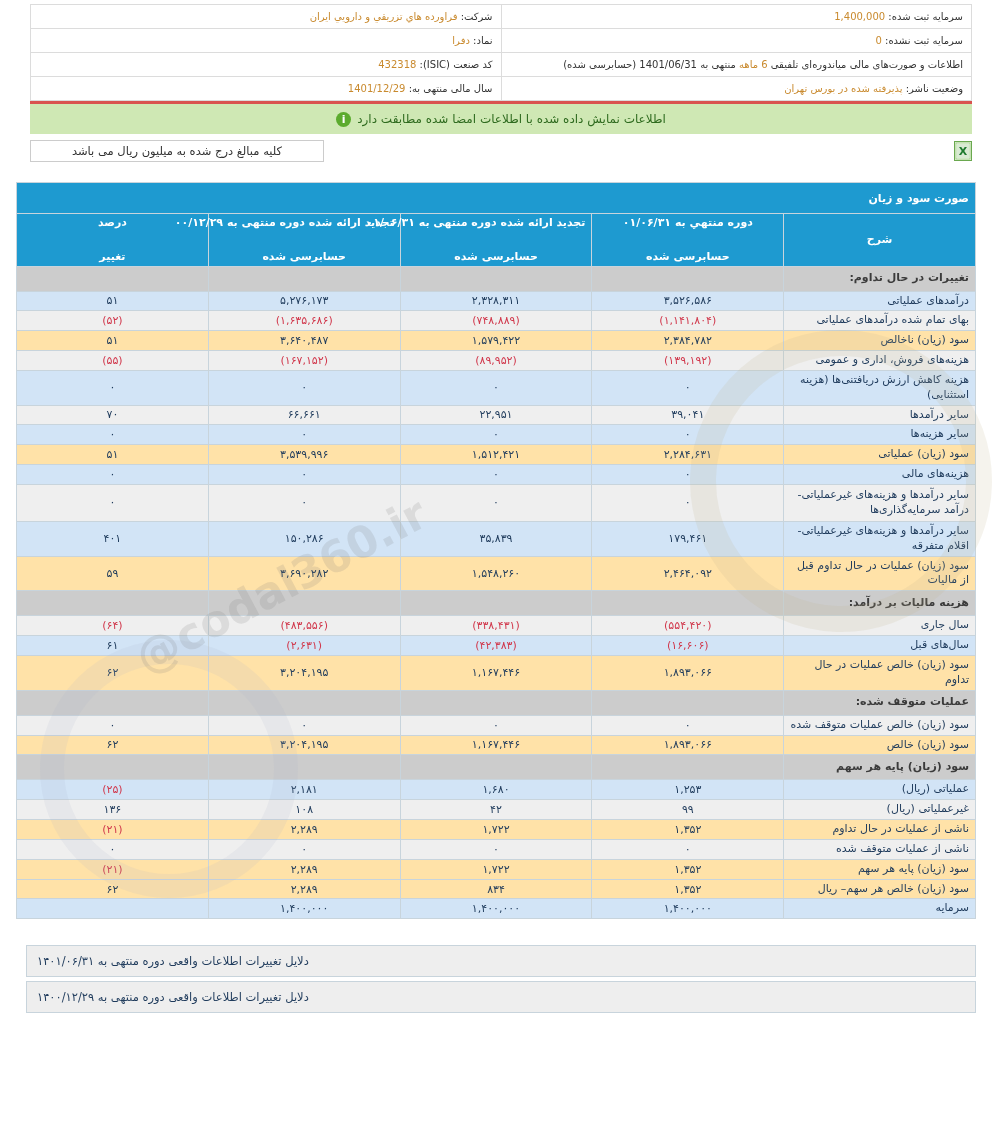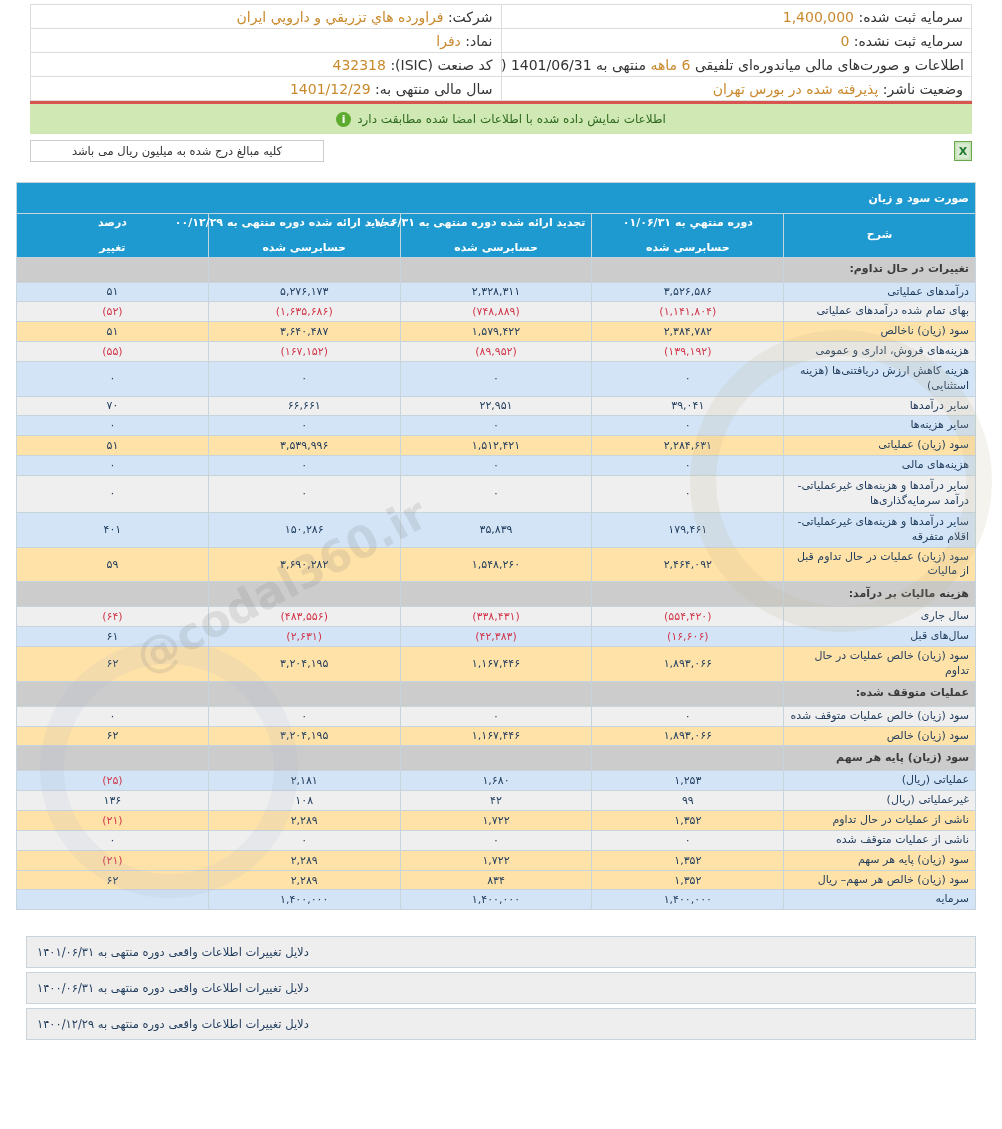--- a/index.html
+++ b/index.html
@@ -24,21 +24,21 @@
   }
   table.info {
     width: 100%;
     border-collapse: collapse;
     table-layout: fixed;
   }
   table.info td {
     border: 1px solid #dcdcdc;
     height: 21px;
     padding: 1px 8px;
-    font-size: 14px;
+    font-size: 10px;
     vertical-align: middle;
     white-space: nowrap;
     overflow: hidden;
   }
   .lbl { color: #333333; }
   .val { color: #c98a2e; }
   .cell-right { text-align: right; }
 
   .red-rule {
     margin: 0 30px;
@@ -128,21 +128,21 @@
     line-height: 1.25;
     padding: 3px 2px;
     border: 1px solid #52b4df;
   }
   .stmt-head th .h-top {
     display: block;
     white-space: nowrap;
   }
   .stmt-head th .h-sub {
     display: block;
-    margin-top: 11px;
+    margin-top: 20px;
     white-space: nowrap;
   }
   th.col-desc { width: 300px; }
   th.col-c1   { width: 152px; }
   th.col-c2   { width: 230px; }
   th.col-c3   { width: 225px; }
   th.col-pct  { width: 73px; }
 
   td.desc {
     text-align: right;
@@ -521,20 +521,17 @@
   </table>
 </div>
 
 <div class="notes-wrap">
   <table class="notes">
     <tbody id="notes-body">
         <tr>
           <td>دلایل تغییرات اطلاعات واقعی دوره منتهی به ۱۴۰۱/۰۶/۳۱</td>
         </tr>
         <tr>
-          <td>دلایل تغییرات اطلاعات واقعی دوره منتهی به ۱۴۰۰/۰۶/۳۱</td>
-        </tr>
-        <tr>
           <td>دلایل تغییرات اطلاعات واقعی دوره منتهی به ۱۴۰۰/۱۲/۲۹</td>
         </tr>
       </tbody>
   </table>
 </div>
 
 </body></html>

